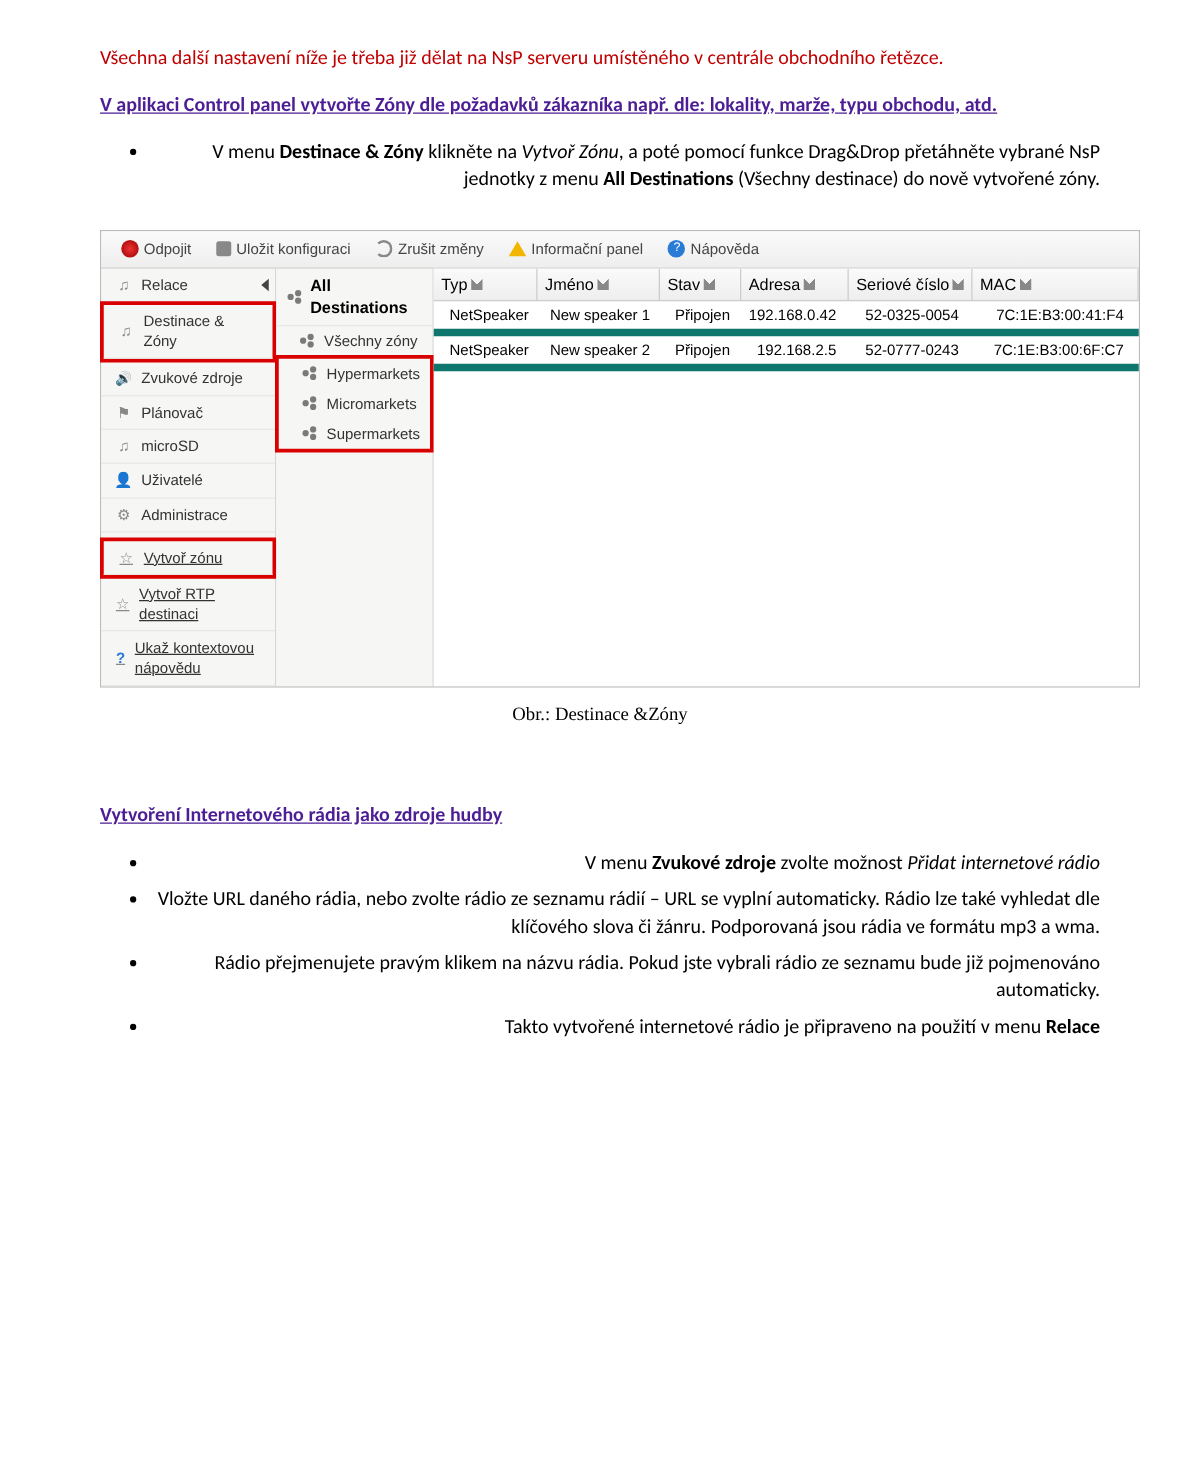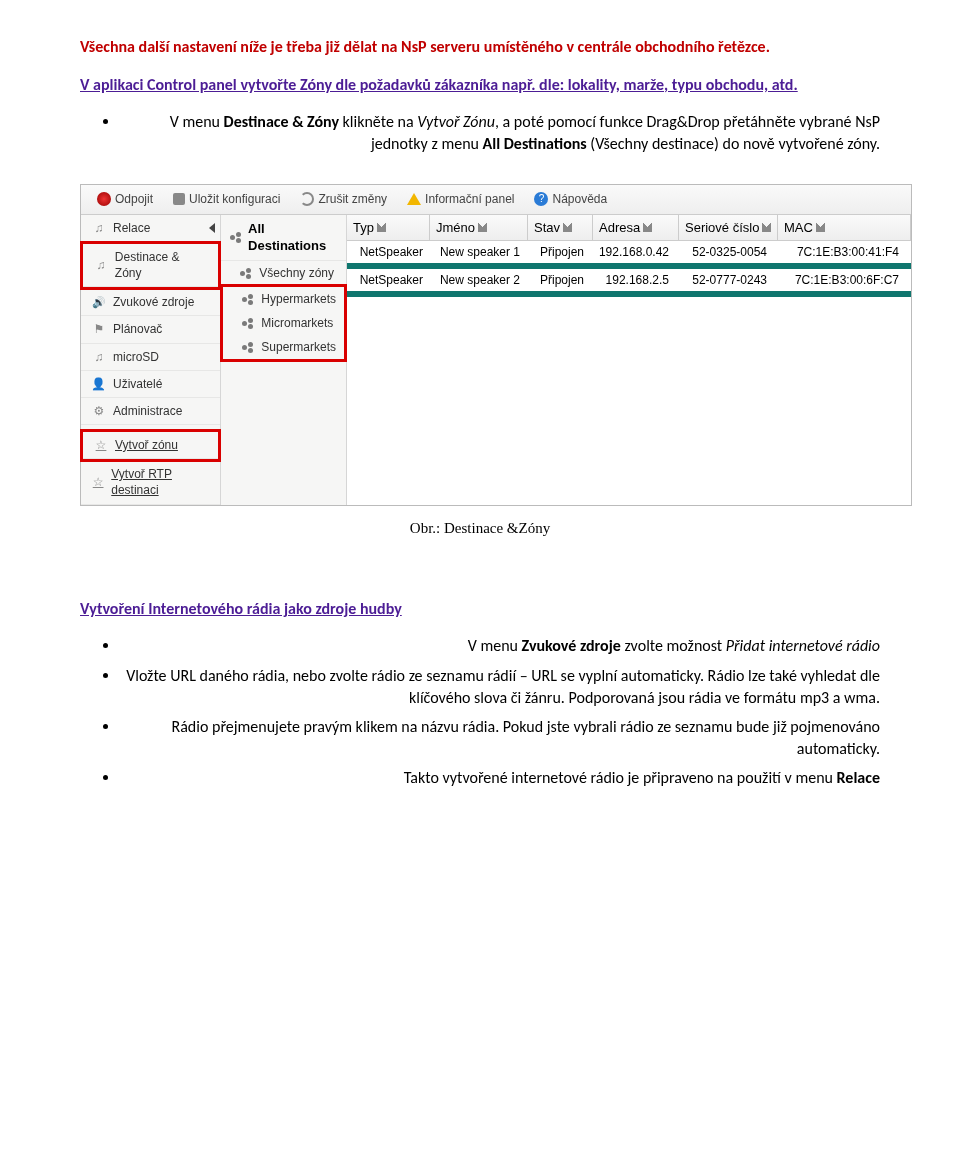--- a/index.html
+++ b/index.html
@@ -5,21 +5,21 @@
   body {
     font-family: Calibri, Arial, sans-serif;
     font-size: 16px;
     background: #fff;
     margin: 0;
     padding: 20px 80px;
     width: 800px;
     color: #000;
     line-height: 1.35;
   }
-  .bold-red { color: #c00000; font-weight: bold; }
+  .bold-red { color: #c00000; font-weight: normal; }
   .blue-underline { color: #4c1d95; text-decoration: underline; font-weight: bold; }
   .bold { font-weight: bold; }
   .italic { font-style: italic; }
   ul.bulleted { margin: 10px 0 20px 0; padding-left: 40px; text-align: right; }
   ul.bulleted li { margin-bottom: 8px; list-style-type: disc; }
   .caption { text-align: center; margin: 12px 0 60px 0; font-size: 15px; font-family: Liberation Serif, serif; }
 
   
   .app {
     border: 1px solid #bbb;
@@ -97,21 +97,20 @@
     position: absolute;
     left: -12px;
     top: 8px;
     width: 0; height: 0;
     border-top: 5px solid transparent;
     border-bottom: 5px solid transparent;
     border-right: 6px solid #444;
   }
   .zone-item {
     display: flex;
-    align-items: center;
     gap: 6px;
     padding: 4px 8px 4px 18px;
     color: #333;
   }
   .zone-icon { width: 14px; height: 14px; position: relative; }
   .zone-icon::before {
     content: "";
     position: absolute; left: 1px; top: 5px;
     width: 5px; height: 5px; border-radius: 50%; background: #7a7a7a;
   }
@@ -217,20 +216,24 @@
       </div>
       <div class="red-box" style="margin-top:4px;">
         <div class="side-item underline">
           <span class="glyph star"></span>
           <span>Vytvoř zónu</span>
         </div>
       </div>
       <div class="side-item underline">
         <span class="glyph star"></span>
         <span>Vytvoř RTP destinaci</span>
+      </div>
+      <div class="side-item underline">
+        <span class="glyph q"></span>
+        <span>Ukaž kontextovou nápovědu</span>
       </div>
     </div>
 
     <div class="center-col">
       <div class="center-title">
         <span class="tri"></span>
         <span class="zone-icon"></span>
         <span>All Destinations</span>
       </div>
       <div class="zone-item">

